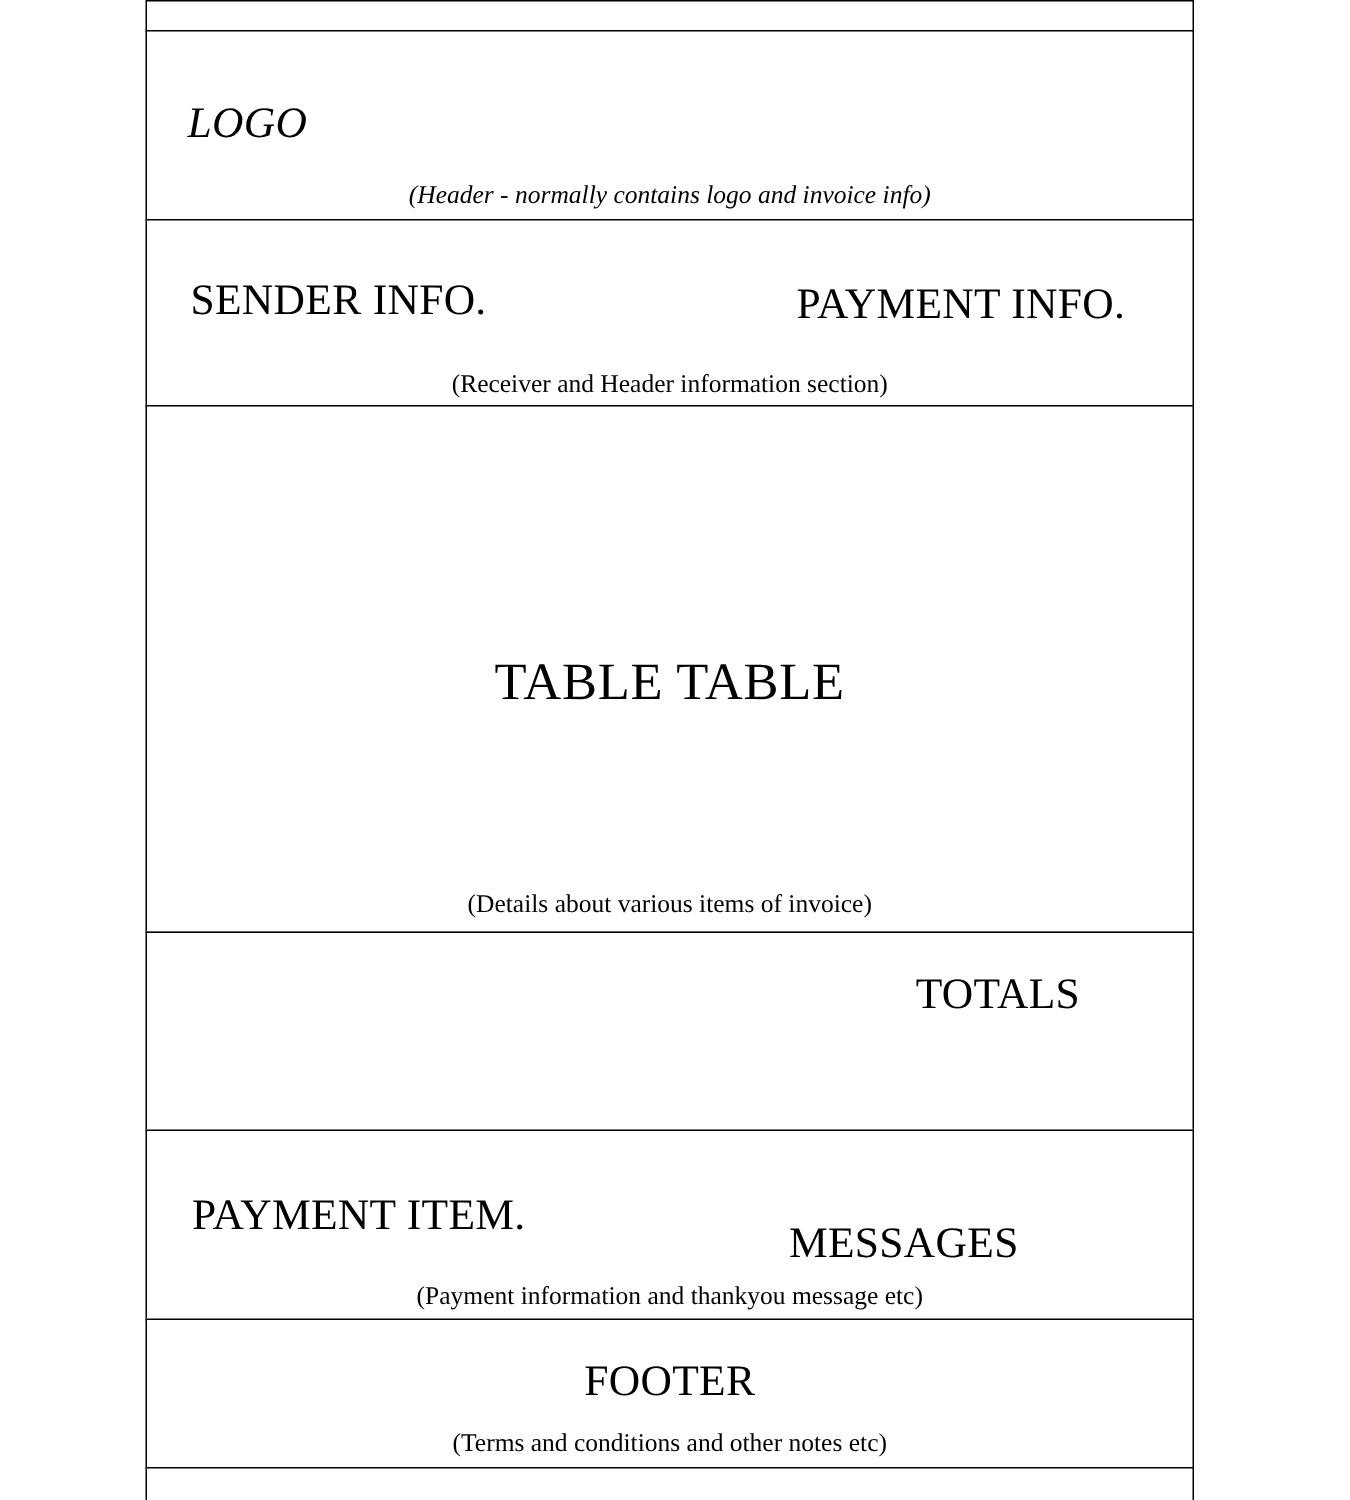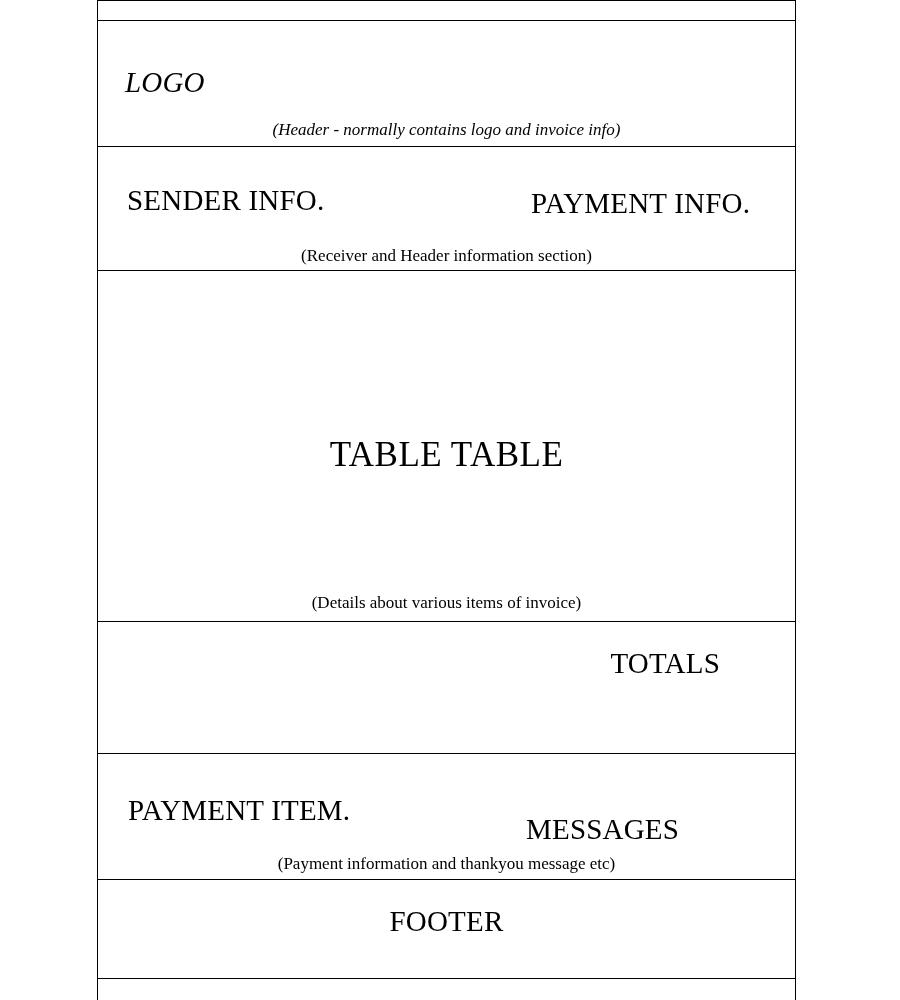--- a/index.html
+++ b/index.html
@@ -190,18 +190,19 @@
     </div>
 
     <div class="band band-payment">
       <div class="big payment-title">PAYMENT ITEM.</div>
       <div class="big messages-title">MESSAGES</div>
       <div class="caption payment-caption">(Payment information and thankyou message etc)</div>
     </div>
 
     <div class="band band-footer">
       <div class="big footer-title">FOOTER</div>
+      <div class="caption footer-caption">(Terms and conditions and other notes etc)</div>
     </div>
 
     <div class="band band-bottom-stub"></div>
 
   </div>
 </div>
 
 </body></html>

